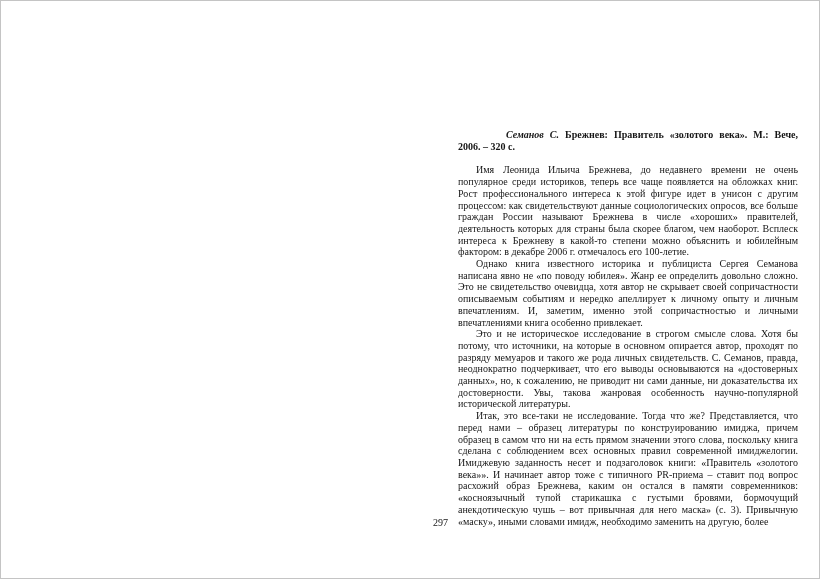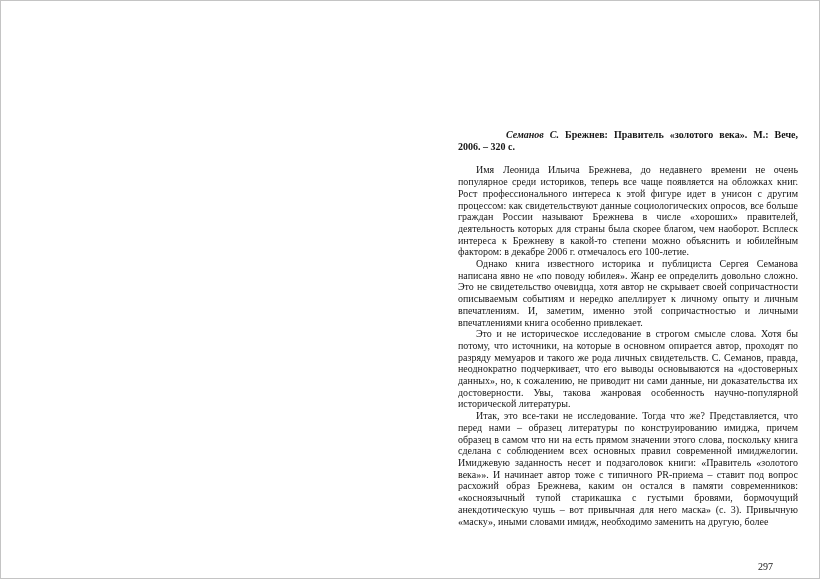--- a/index.html
+++ b/index.html
@@ -36,23 +36,23 @@
   .heading .author {
     font-style: italic;
   }
   .para {
     margin: 0;
     text-indent: 18px;
   }
   .page-number {
     position: absolute;
     left: 432px;
-    top: 560px;
+    top: 516px;
     width: 340px;
-    text-align: right;
+    text-align: left;
     font-size: 10px;
     line-height: 12px;
   }
 </style>
 </head>
 <body>
 
 <div class="scan-page">
   <div class="text-block">
     <p class="heading"><span class="author">Семанов С.</span><span> Брежнев: Правитель «золотого века». М.: Вече, 2006. – 320 с.</span></p>

